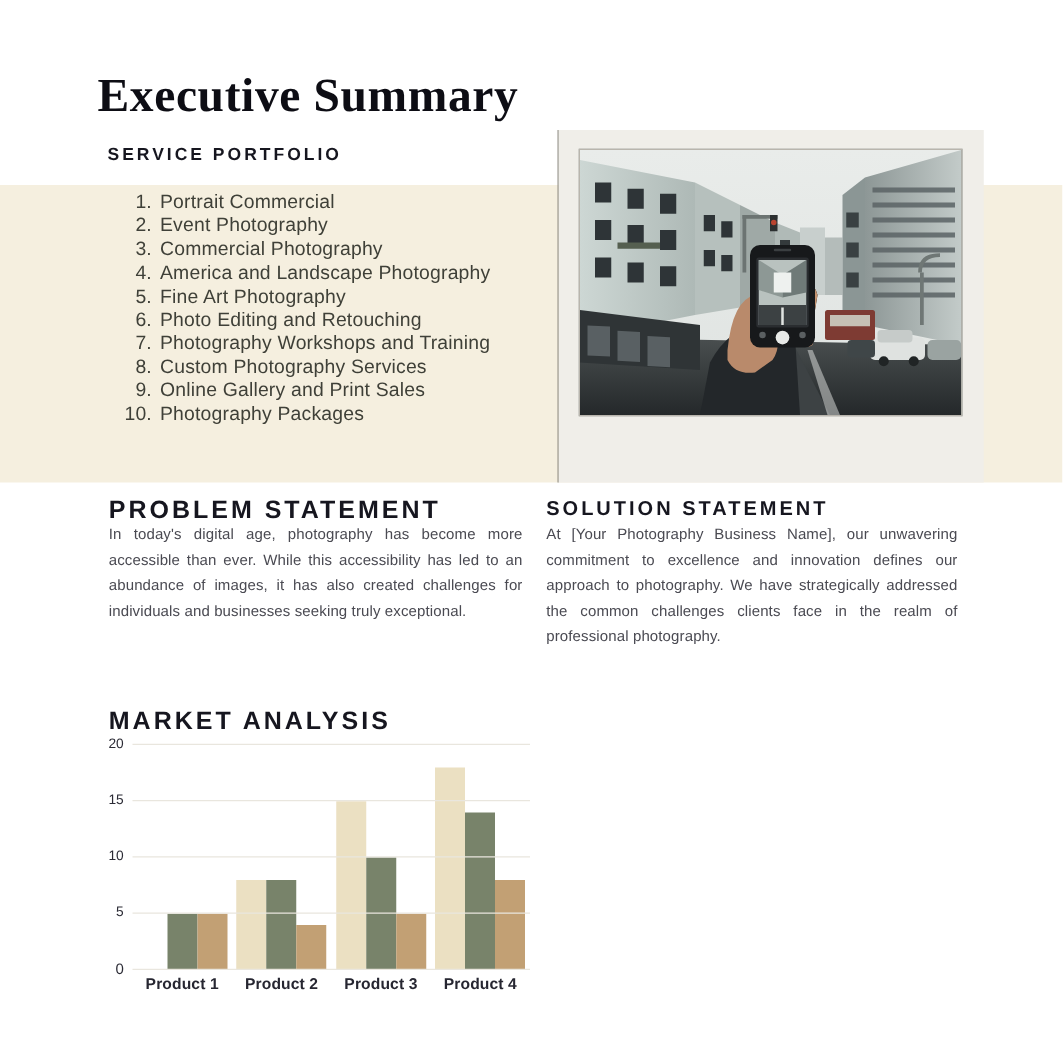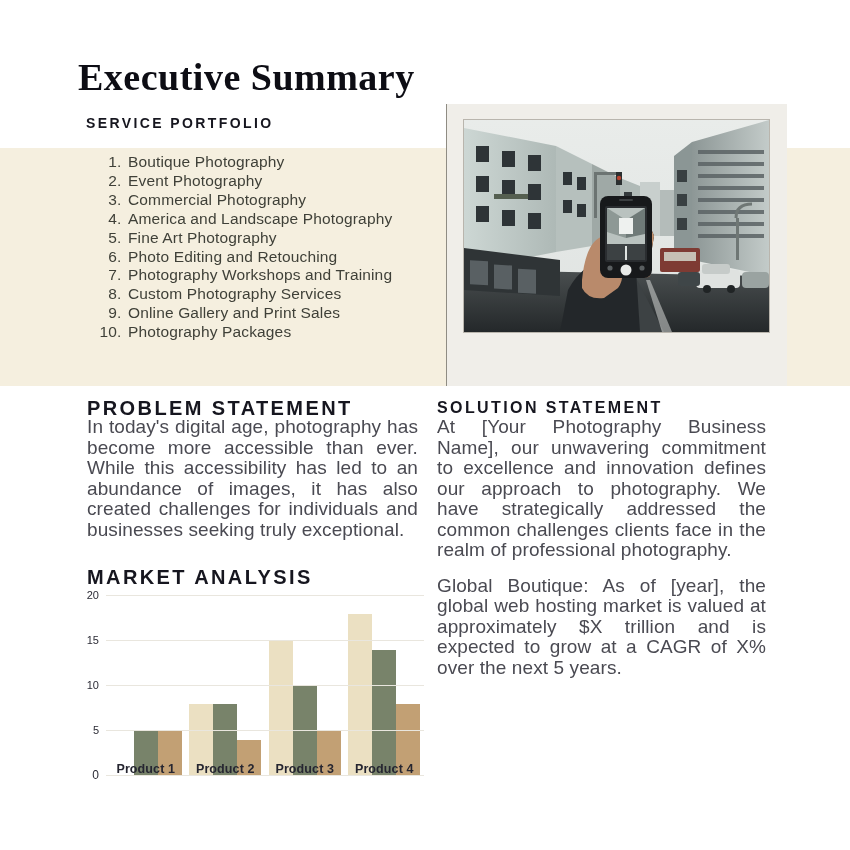--- a/index.html
+++ b/index.html
@@ -138,21 +138,21 @@
   .photo-inner {
     position: absolute;
     inset: 0;
     overflow: hidden;
   }
 
   
   .body-col {
     position: absolute;
     color: #4a4a52;
-    font-size: 19px;
+    font-size: 12px;
     line-height: 20.5px;
     text-align: justify;
     letter-spacing: 0.1px;
   }
   .col-problem {
     left: 87px;
     top: 417px;
     width: 331px;
   }
   .col-solution {
@@ -218,21 +218,21 @@
   }
   .bar {
     width: 24px;
   }
   .bar.s0 { background: #ebe0c2; }
   .bar.s1 { background: #78836a; }
   .bar.s2 { background: #c2a074; }
   .xlabels {
     position: absolute;
     left: 34px;
-    top: 172px;
+    top: 190px;
     width: 318px;
     display: flex;
   }
   .xlabel {
     flex: 1 1 0;
     text-align: center;
     font-size: 12.5px;
     font-weight: 700;
     color: #262631;
     letter-spacing: 0.1px;
@@ -243,21 +243,21 @@
 
 <div class="beige-band"></div>
 
 <div class="page">
 
   <div class="doc-title">Executive Summary</div>
 
   <div class="sec-head head-portfolio">SERVICE PORTFOLIO</div>
 
   <ol class="portfolio-list">
-    <li>Boutique Photography</li>
+    <li>Portrait Commercial</li>
     <li>Event Photography</li>
     <li>Commercial Photography</li>
     <li>America and Landscape Photography</li>
     <li>Fine Art Photography</li>
     <li>Photo Editing and Retouching</li>
     <li>Photography Workshops and Training</li>
     <li>Custom Photography Services</li>
     <li>Online Gallery and Print Sales</li>
     <li>Photography Packages</li>
   </ol>
@@ -393,21 +393,20 @@
   </div>
 
   <div class="sec-head head-problem">PROBLEM STATEMENT</div>
   <div class="body-col col-problem">
     <p>In today's digital age, photography has become more accessible than ever. While this accessibility has led to an abundance of images, it has also created challenges for individuals and businesses seeking truly exceptional.</p>
   </div>
 
   <div class="sec-head head-solution">SOLUTION STATEMENT</div>
   <div class="body-col col-solution">
     <p>At [Your Photography Business Name], our unwavering commitment to excellence and innovation defines our approach to photography. We have strategically addressed the common challenges clients face in the realm of professional photography.</p>
-    <p>Global Boutique: As of [year], the global web hosting market is valued at approximately $X trillion and is expected to grow at a CAGR of X% over the next 5 years.</p>
   </div>
 
   <div class="sec-head head-market">MARKET ANALYSIS</div>
 
   <div class="chart-wrap">
     <div class="chart-plot" id="chart-plot">
       <div class="groups" id="chart-groups">
           <div class="group">
             <div class="bar s0" style="height: 0%; background: rgb(235, 224, 194);"></div>
             <div class="bar s1" style="height: 25%; background: rgb(120, 131, 106);"></div>

